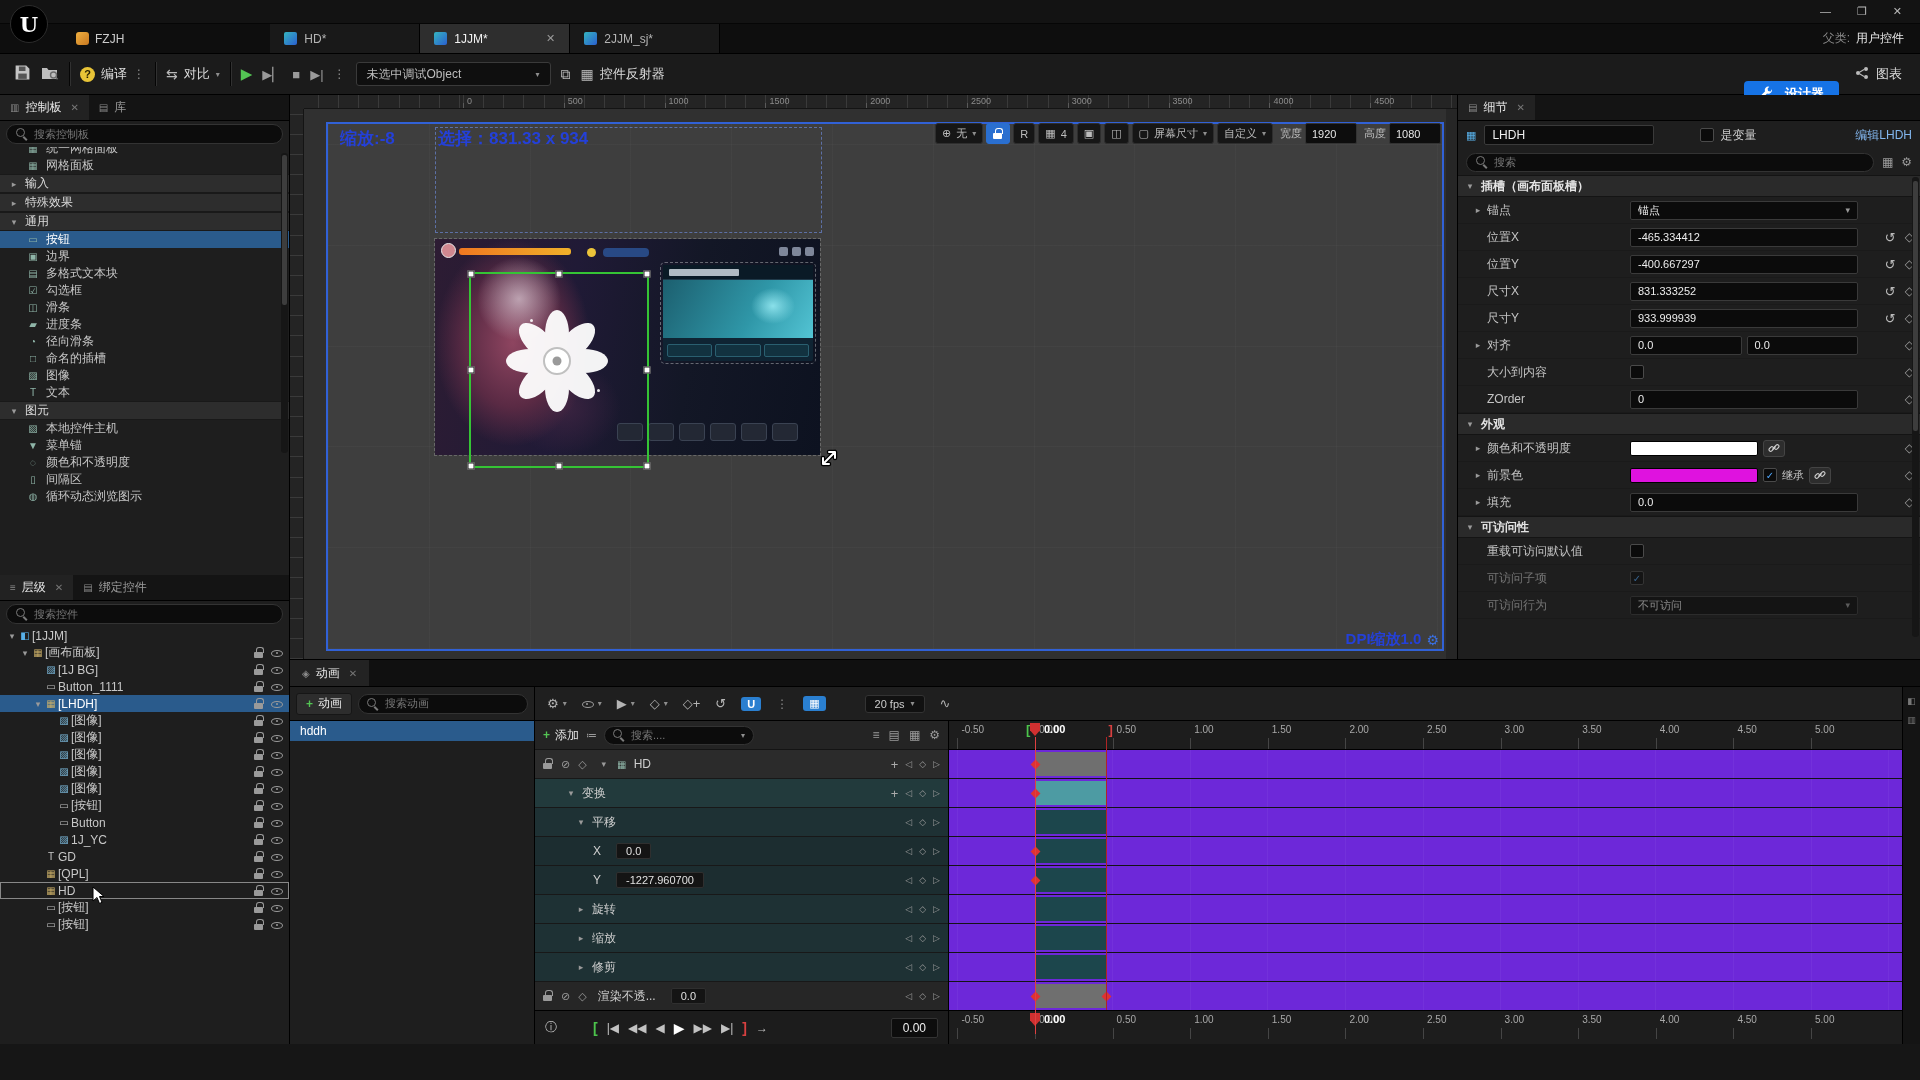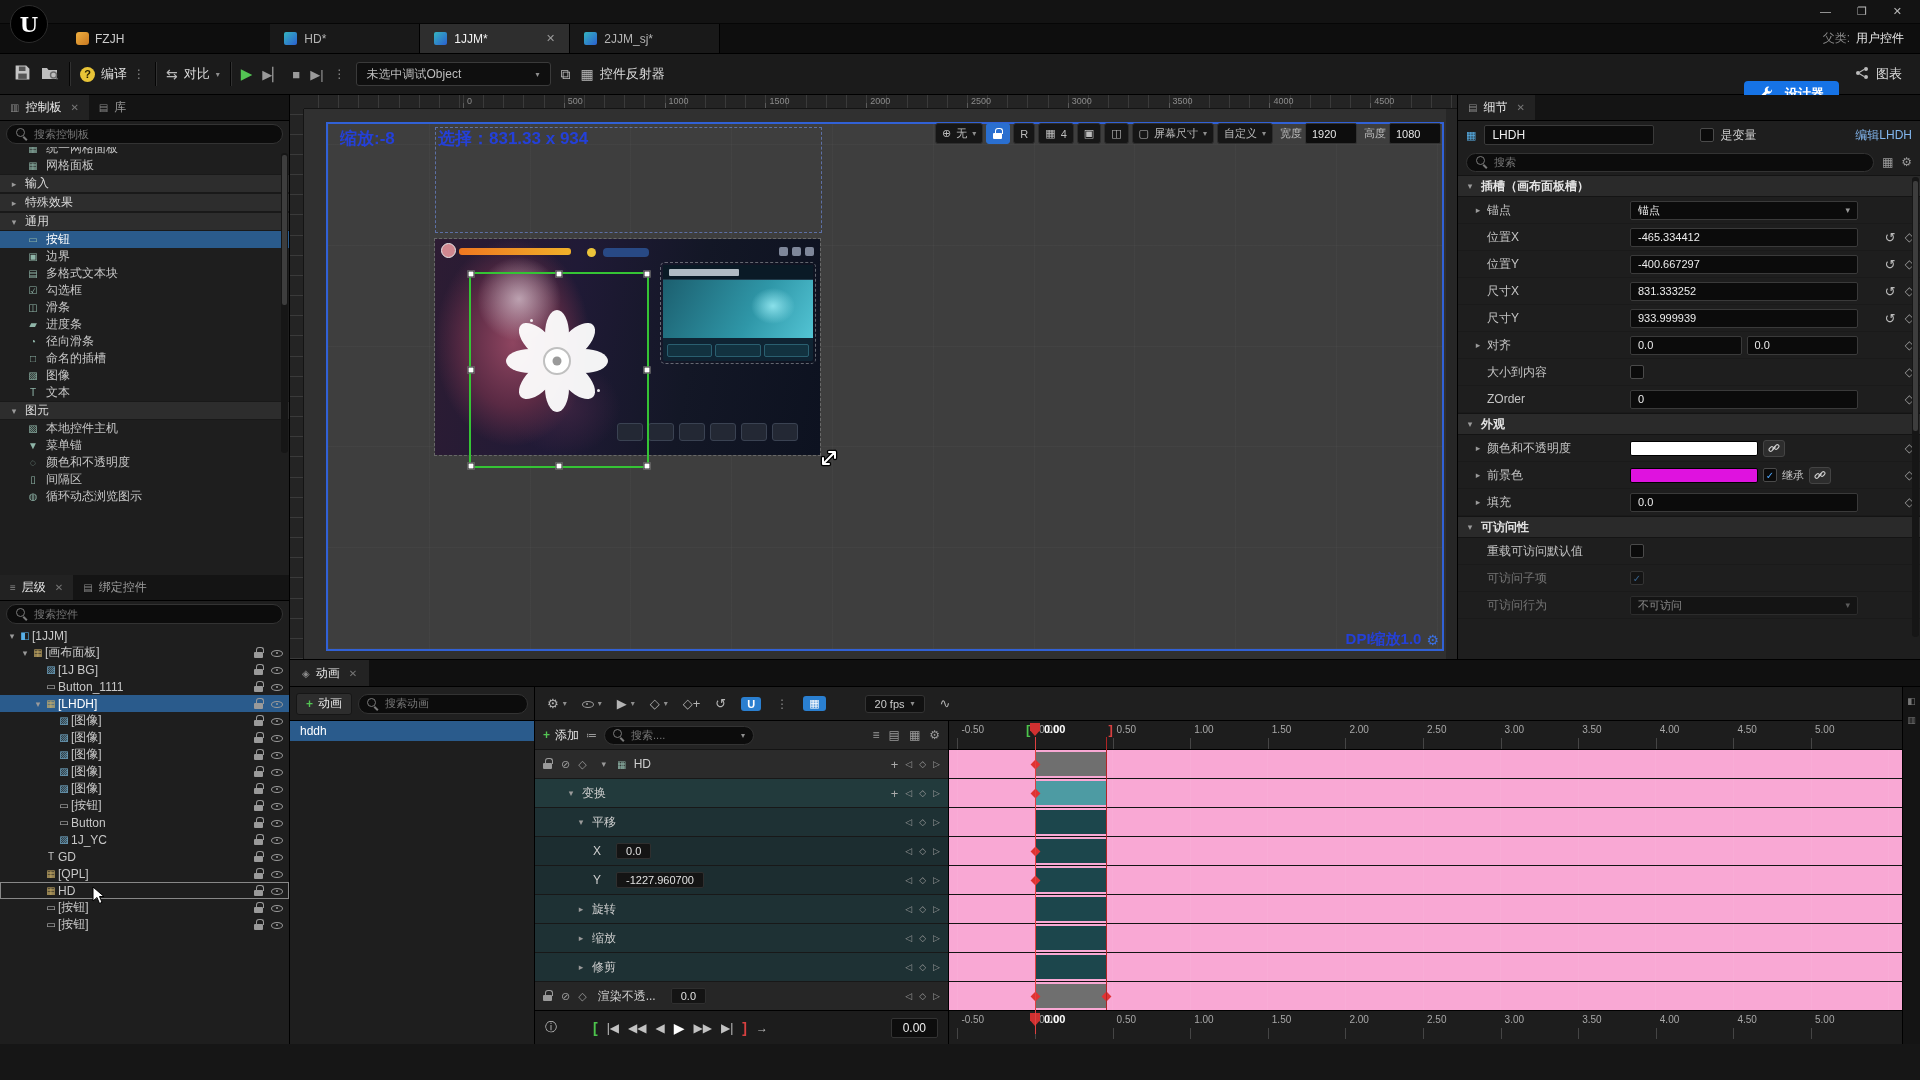--- a/index.html
+++ b/index.html
@@ -198,21 +198,21 @@
   .tico.tiny{font-size:9px;}
   .num-chip{margin-left:10px;background:#141414;border:1px solid #2f2f2f;border-radius:2px;padding:1px 9px;font-size:11px;color:#e0e0e0;}
   .trk-right{margin-left:auto;display:flex;gap:7px;color:#8a8a8a;align-items:center;}
   .trk-right .plus{font-size:13px;color:#ababab;}
   .transport{position:absolute;left:0;right:0;bottom:0;height:34px;background:#1c1c1c;border-top:1px solid #000;display:flex;align-items:center;gap:9px;padding:0 10px;color:#c2c2c2;}
   .tpi{font-size:12px;color:#c2c2c2;}
   .tp-green{color:#4cc44c;font-weight:bold;font-size:14px;}
   .tp-red{color:#d84040;font-weight:bold;font-size:14px;}
   .tp-play{color:#fff;font-size:14px;}
   .tp-time{margin-left:auto;background:#0d0d0d;border:1px solid #333;border-radius:2px;padding:2px 11px;font-size:12px;color:#eee;}
-  .anim-right{position:absolute;left:659px;top:61px;right:18px;bottom:0;background:#f9a8d4;overflow:hidden;}
+  .anim-right{position:absolute;left:659px;top:61px;right:18px;bottom:0;background:#6d28d9;overflow:hidden;}
   .tl-ruler{position:absolute;left:0;right:0;height:29px;background:#1d1d1d;border-bottom:1px solid #000;overflow:hidden;}
   #tl-top{top:0;}
   #tl-bottom{bottom:0;height:34px;border-top:1px solid #000;border-bottom:none;}
   #lanes{position:absolute;left:0;right:0;top:29px;bottom:34px;
          background-image:repeating-linear-gradient(90deg,rgba(255,255,255,0.045) 0 1px,transparent 1px 77.6px);background-position:8px 0;}
   .lane{height:29px;border-bottom:1px solid #141414;position:relative;}
   .clip-block{position:absolute;top:2px;bottom:2px;}
   .block-gray{background:#6f6f6f;}
   .block-bright{background:#4d9ba3;}
   .block-dark{background:#1c464c;}

